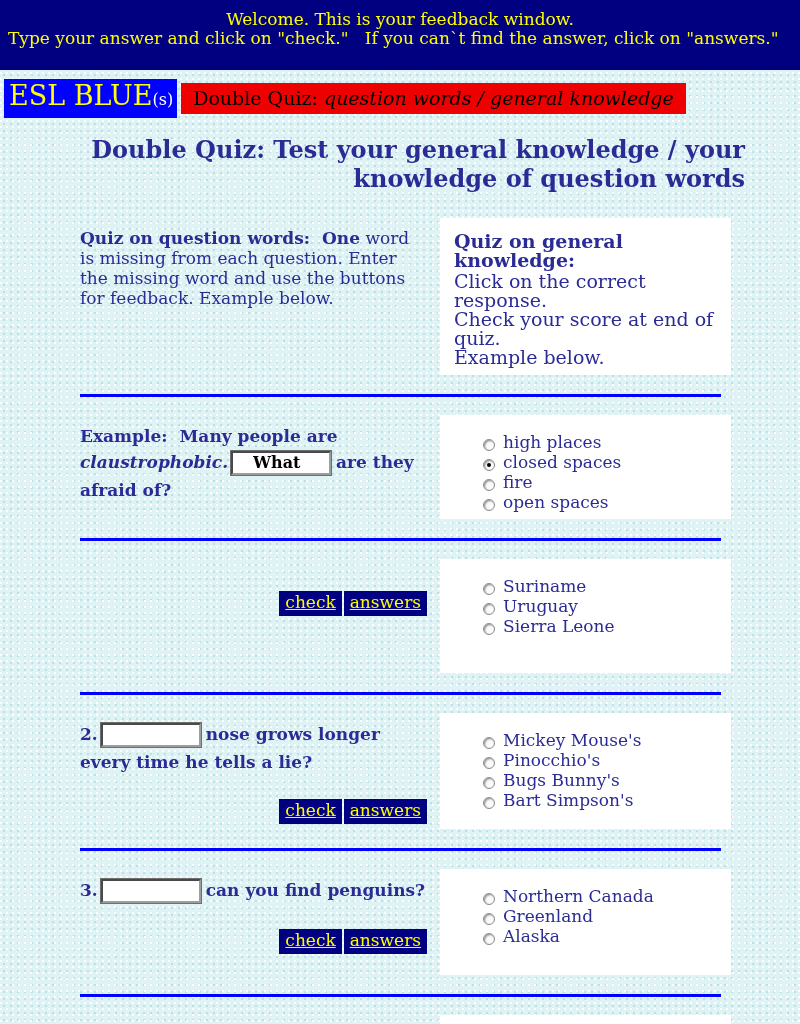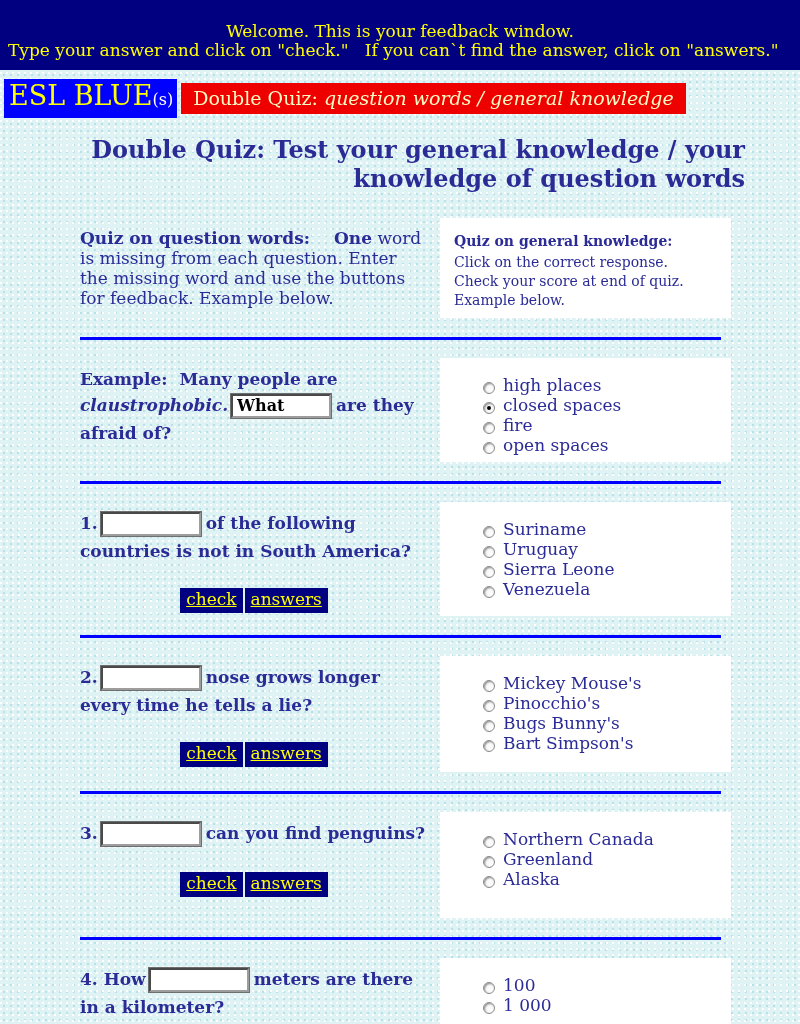--- a/index.html
+++ b/index.html
@@ -10,82 +10,82 @@
     background-color:#dff2f4;
     background-image:
       radial-gradient(circle at 1px 1px, rgba(255,255,255,.95) 1px, transparent 1.6px),
       radial-gradient(circle at 4px 5px, rgba(168,220,228,.75) 1px, transparent 1.6px);
     background-size: 6px 6px, 7px 7px;
   }
 
   
   .banner {
     background:#000080; color:#ffff00; height:70px;
-    padding-top:22px; font-size:17px; line-height:19px;
+    padding-top:10px; font-size:17px; line-height:19px;
   }
   .banner .l1 { text-align:center; }
   .banner .l2 { padding-left:8px; }
 
   
   .logo-row { display:flex; align-items:center; margin:9px 0 0 4px; }
   .logo {
     background:#0000ff; color:#ffff00; font-size:27px; line-height:30px;
     padding:2px 4px 3px 5px;
   }
   .logo .s { color:#ffffff; font-size:16px; }
   .titlebar {
-    background:#ee0000; color:#fef9c3; font-size:19px; line-height:22px;
+    background:#ee0000; color:#000000; font-size:19px; line-height:22px;
     padding:4px 12px 5px 12px; margin-left:4px;
   }
   .titlebar .it { font-style:italic; }
 
   
   h1.page-title {
     color:#2b2b96; text-align:right; font-weight:bold;
     font-size:24px; line-height:29px;
     width:690px; margin:17px auto 0 auto;
   }
 
   
   .content { width:651px; margin-left:80px; color:#2b2b96; }
   .row { display:flex; justify-content:space-between; }
   .row.intro { margin-top:25px; }
   .leftcol { width:348px; padding-top:8px; }
   .whitebox {
     width:291px; background:#ffffff; color:#2b2b96;
     font-size:17px; padding:16px 8px 8px 43px;
   }
-  .intro-box { min-height:97px; padding:14px 8px 8px 14px; font-size:14px; line-height:19px; }
+  .intro-box { min-height:97px; padding:14px 8px 8px 14px; font-size:19px; line-height:19px; }
   .intro-box .hd { display:block; margin-bottom:2px; }
   .example-box { min-height:100px; }
   .qbox-1 { min-height:114px; }
   .qbox-2 { min-height:116px; }
   .qbox-3 { min-height:106px; }
   .qbox-4 { min-height:110px; }
 
   .intro-left { font-size:17px; line-height:20px; padding-top:10px; }
-  .intro-left .hd { margin-right:24px; }
+  .intro-left .hd { margin-right:12px; }
 
   hr.divider {
     border:none; height:3px; background:#0000ff;
     width:641px; margin:19px 10px 18px 0;
   }
 
   
   .qtext { font-size:17px; line-height:26px; font-weight:bold; }
   .qtext .lbl { margin-right:12px; }
   .blank {
     width:100px; height:24px; background:#ffffff; color:#000000;
     border:2px inset #9d9d9d; outline:1px solid #6f6f6f;
     font-family:"DejaVu Serif","Liberation Serif",serif;
-    font-size:16px; font-weight:bold; padding:1px 4px;
+    font-size:16px; font-weight:bold; padding:1px 20px;
     vertical-align:middle; margin:0 5px 2px 3px;
   }
 
-  .btnrow { text-align:center; margin-top:24px; }
+  .btnrow { text-align:right; margin-top:24px; }
   .btn {
     display:inline-block; background:#000080; color:#ffff00;
     text-decoration:underline; font-size:17px; line-height:19px;
     padding:2px 6px 4px 6px; margin:0 1px; cursor:pointer;
   }
 
   
   .opt { display:flex; align-items:flex-end; height:20px; }
   .radio {
     flex:0 0 auto; width:12px; height:12px; border-radius:50%;
@@ -155,44 +155,37 @@
         <span class="radio"></span>
         <span class="olabel">open spaces</span>
       </div>
     </div>
   </div>
 
   <hr class="divider">
 
   <div class="row">
     <div class="leftcol">
-      <div class="qtext">
-        <span>1.</span><input class="blank" type="text" value="" style=""><span>of the following countries is not in South America?</span>
-      </div>
       <div class="btnrow">
         <a class="btn">check</a><a class="btn">answers</a>
       </div>
     </div>
     <div class="whitebox qbox-1">
       <div class="opt">
         <span class="radio"></span>
         <span class="olabel">Suriname</span>
       </div>
       <div class="opt">
         <span class="radio"></span>
         <span class="olabel">Uruguay</span>
       </div>
       <div class="opt">
         <span class="radio"></span>
         <span class="olabel">Sierra Leone</span>
       </div>
-      <div class="opt">
-        <span class="radio"></span>
-        <span class="olabel">Venezuela</span>
-      </div>
     </div>
   </div>
 
   <hr class="divider">
 
   <div class="row">
     <div class="leftcol">
       <div class="qtext">
         <span>2.</span><input class="blank" type="text" value="" style=""><span>nose grows longer every time he tells a lie?</span>
       </div>

